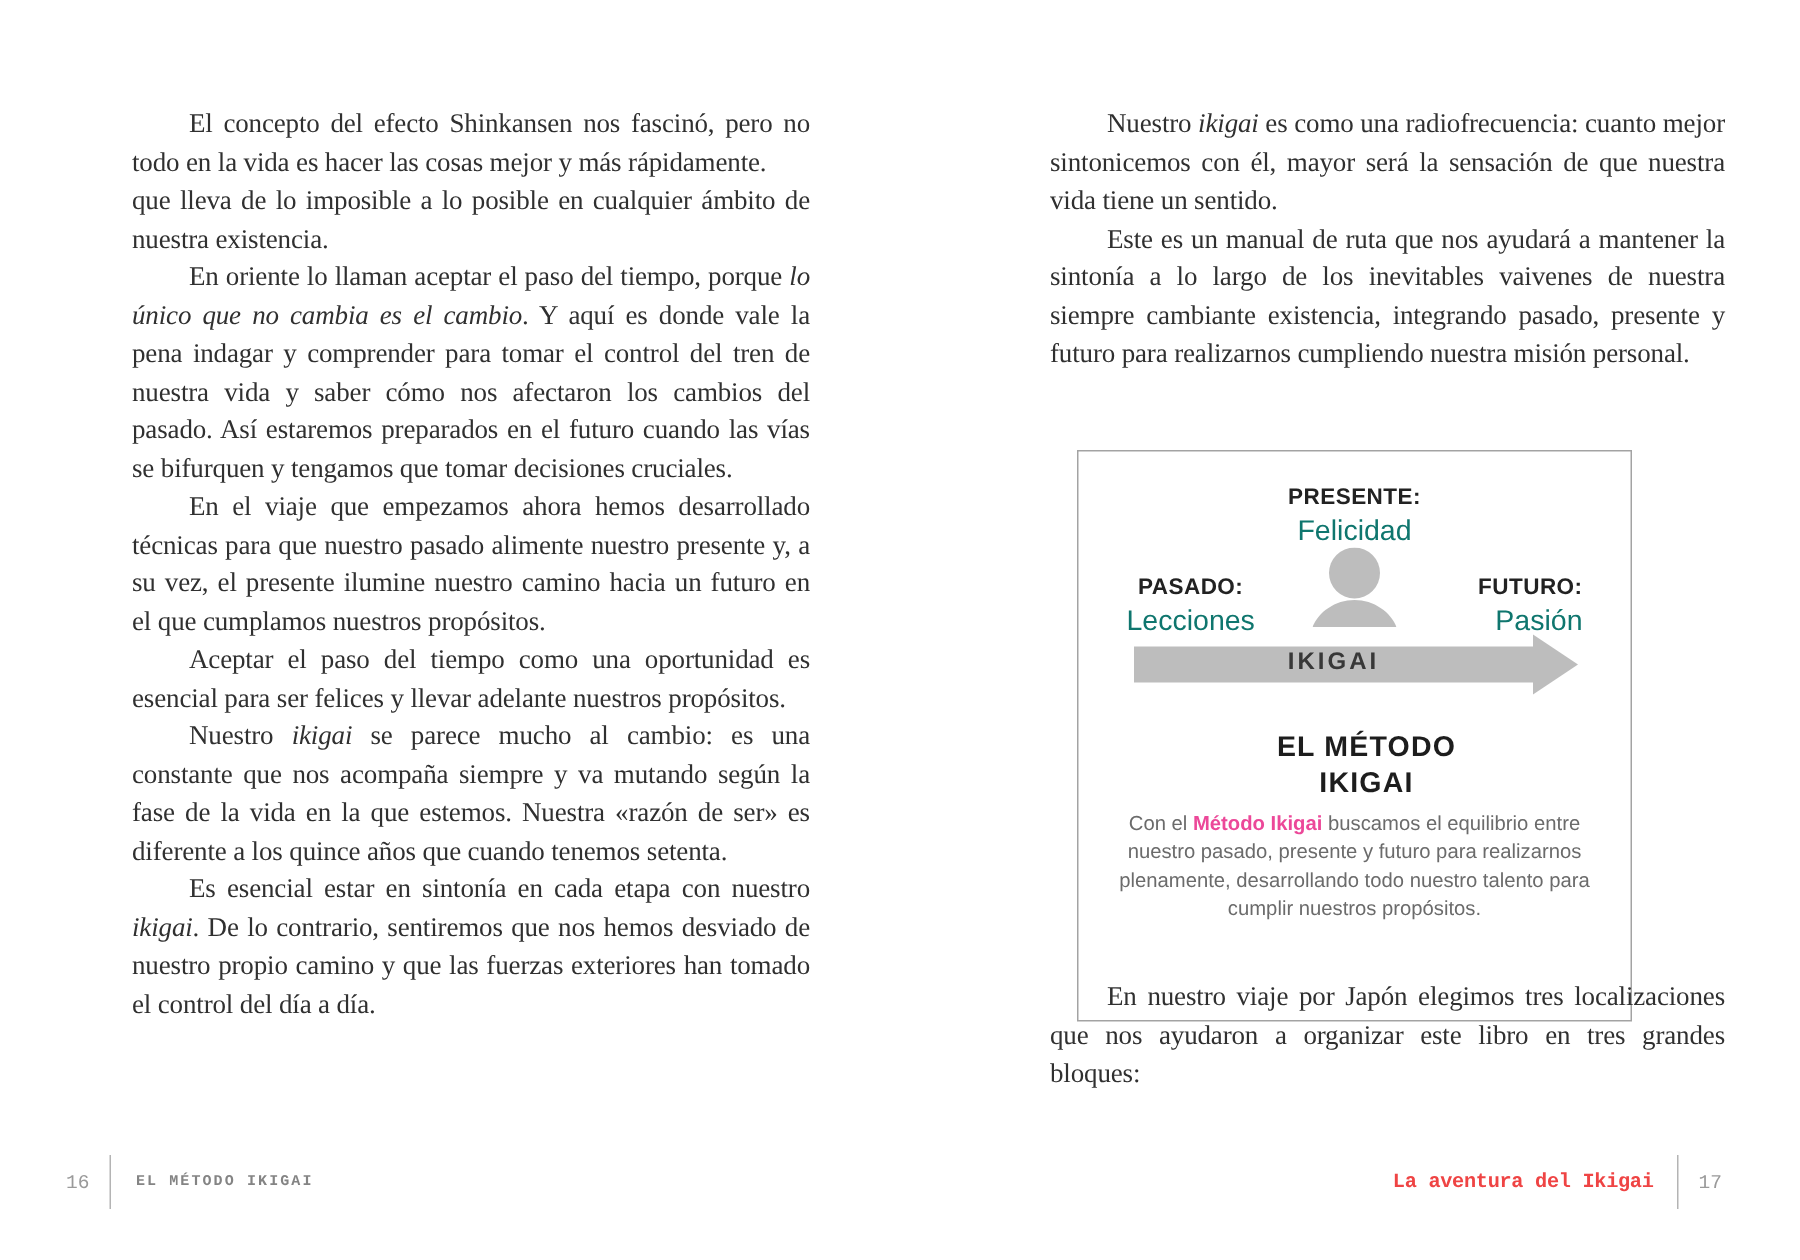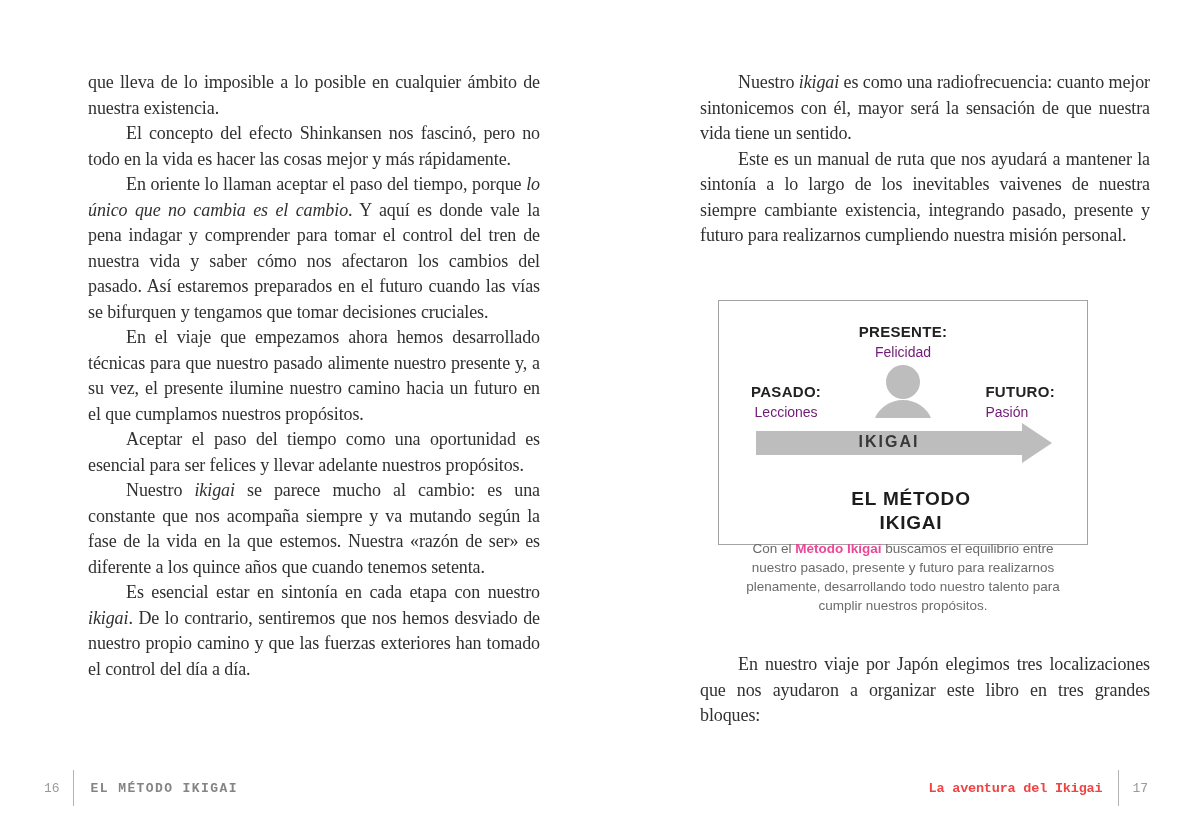--- a/index.html
+++ b/index.html
@@ -28,40 +28,40 @@
   .para i { font-style: italic; }
 
   #left-text   { left: 88px;  top: 70px;  width: 452px; }
   #right-top   { left: 700px; top: 70px;  width: 450px; }
   #right-bottom{ left: 700px; top: 652px; width: 450px; }
 
   
   .diagram-box {
     position: absolute;
     left: 718px; top: 300px;
-    width: 370px; height: 245px;
+    width: 370px; height: 381px;
     box-sizing: border-box;
     border: 1px solid var(--box-border, #a3a3a3);
     background: #ffffff;
     font-family: "Liberation Sans", sans-serif;
   }
   .dlabel {
     font-weight: bold;
     font-size: 15px;
     color: #222222;
     letter-spacing: 0.3px;
   }
   .dvalue {
-    font-size: 14px;
-    color: #701a75;
+    font-size: 19px;
+    color: #0f766e;
     margin-top: 4px;
   }
   .d-present { position: absolute; top: 22px; left: 0; right: 0; text-align: center; }
   .d-past    { position: absolute; left: 32px;  top: 82px; text-align: center; }
-  .d-future  { position: absolute; right: 32px; top: 82px; text-align: left; }
+  .d-future  { position: absolute; right: 32px; top: 82px; text-align: right; }
 
   .silhouette {
     position: absolute;
     left: 50%; top: 64px;
     transform: translateX(-50%);
     color: var(--diagram-gray, #bdbdbd);
     line-height: 0;
   }
 
   .d-arrow { position: absolute; left: 37px; top: 122px; width: 296px; height: 40px; }
@@ -115,43 +115,43 @@
     color: var(--footer-gray, #8d8d8d);
   }
   #footer-left  { left: 44px; }
   #footer-right { right: 52px; }
   .vrule { width: 1px; height: 36px; background: #b4b4b4; flex: 0 0 auto; }
   .pagenum { font-size: 13px; color: #9a9a9a; }
   #footer-left .pagenum  { margin-right: 13px; }
   #footer-right .pagenum { margin-left: 13px; }
   .running-left {
     margin-left: 17px;
-    font-size: 13px;
+    font-size: 10px;
     font-weight: bold;
     letter-spacing: 1.4px;
     color: #848484;
     text-align: right;
   }
   .running-right {
     margin-right: 16px;
     font-size: 13.5px;
     font-weight: bold;
     font-stretch: condensed;
     letter-spacing: -0.2px;
     color: #ef4444;
   }
 </style>
 </head>
 <body>
 
 <div>
 
   <div id="left-text" class="page-text">
+      <p class="para ind">El concepto del efecto Shinkansen nos fascinó, pero no todo en la vida es hacer las cosas mejor y más rápidamente.</p>
       <p class="para">que lleva de lo imposible a lo posible en cualquier ámbito de nuestra existencia.</p>
-      <p class="para ind">El concepto del efecto Shinkansen nos fascinó, pero no todo en la vida es hacer las cosas mejor y más rápidamente.</p>
       <p class="para ind">En oriente lo llaman aceptar el paso del tiempo, porque <i>lo único que no cambia es el cambio</i>. Y aquí es donde vale la pena indagar y comprender para tomar el control del tren de nuestra vida y saber cómo nos afectaron los cambios del pasado. Así estaremos preparados en el futuro cuando las vías se bifurquen y tengamos que tomar decisiones cruciales.</p>
       <p class="para ind">En el viaje que empezamos ahora hemos desarrollado técnicas para que nuestro pasado alimente nuestro presente y, a su vez, el presente ilumine nuestro camino hacia un futuro en el que cumplamos nuestros propósitos.</p>
       <p class="para ind">Aceptar el paso del tiempo como una oportunidad es esencial para ser felices y llevar adelante nuestros propósitos.</p>
       <p class="para ind">Nuestro <i>ikigai</i> se parece mucho al cambio: es una constante que nos acompaña siempre y va mutando según la fase de la vida en la que estemos. Nuestra «razón de ser» es diferente a los quince años que cuando tenemos setenta.</p>
       <p class="para ind">Es esencial estar en sintonía en cada etapa con nuestro <i>ikigai</i>. De lo contrario, sentiremos que nos hemos desviado de nuestro propio camino y que las fuerzas exteriores han tomado el control del día a día.</p>
     </div>
 
   <div id="right-top" class="page-text">
       <p class="para ind">Nuestro <i>ikigai</i> es como una radiofrecuencia: cuanto mejor sintonicemos con él, mayor será la sensación de que nuestra vida tiene un sentido.</p>
       <p class="para ind">Este es un manual de ruta que nos ayudará a mantener la sintonía a lo largo de los inevitables vaivenes de nuestra siempre cambiante existencia, integrando pasado, presente y futuro para realizarnos cumpliendo nuestra misión personal.</p>

